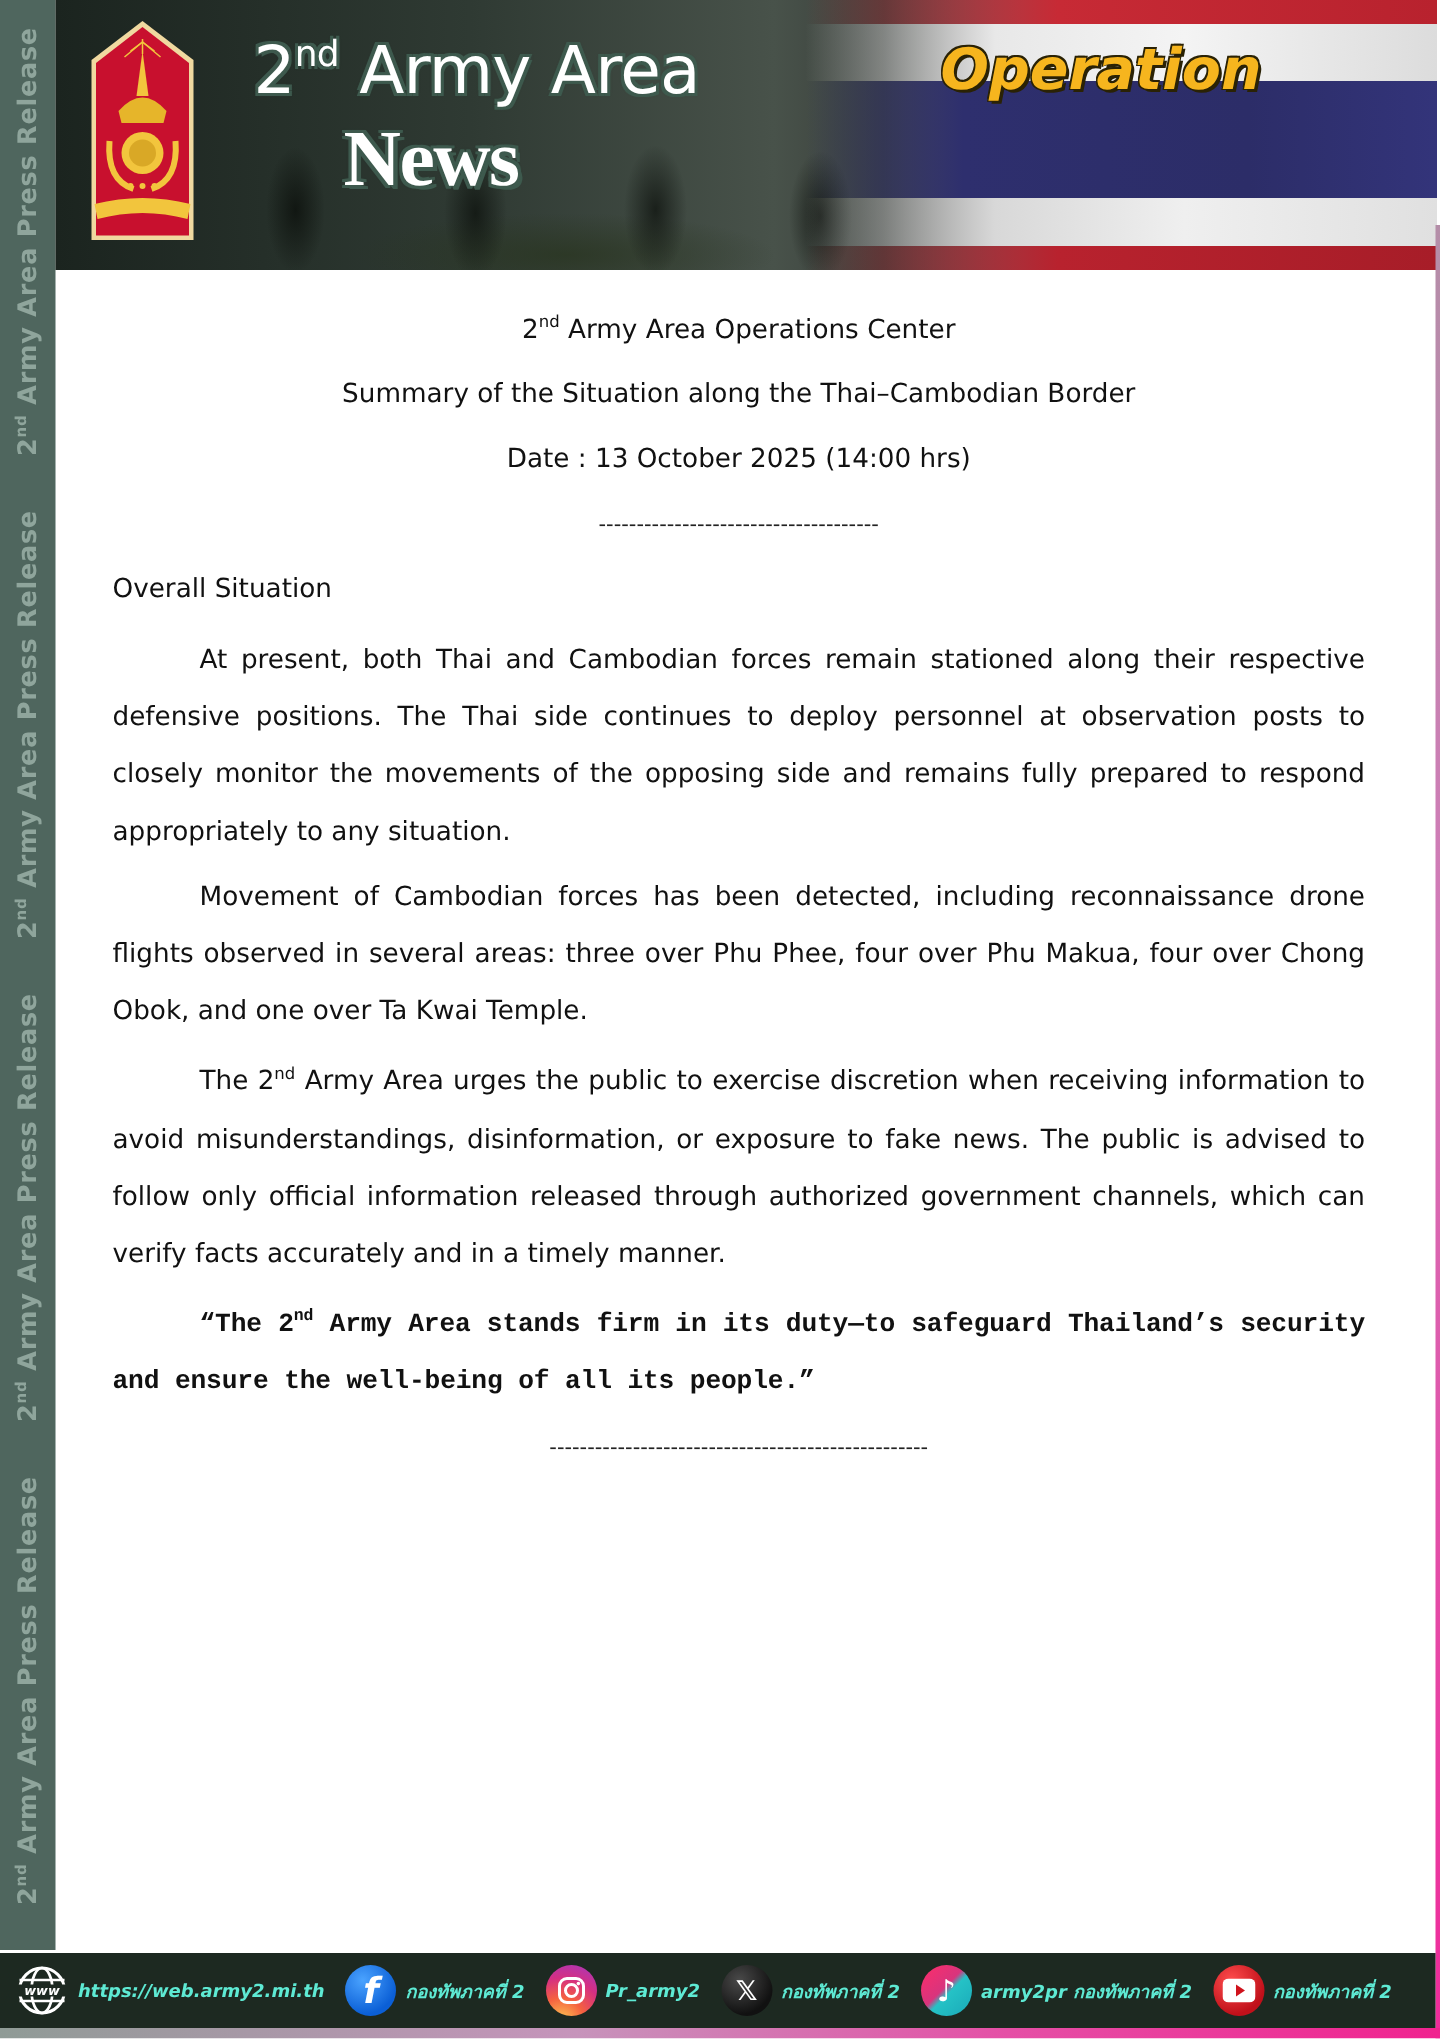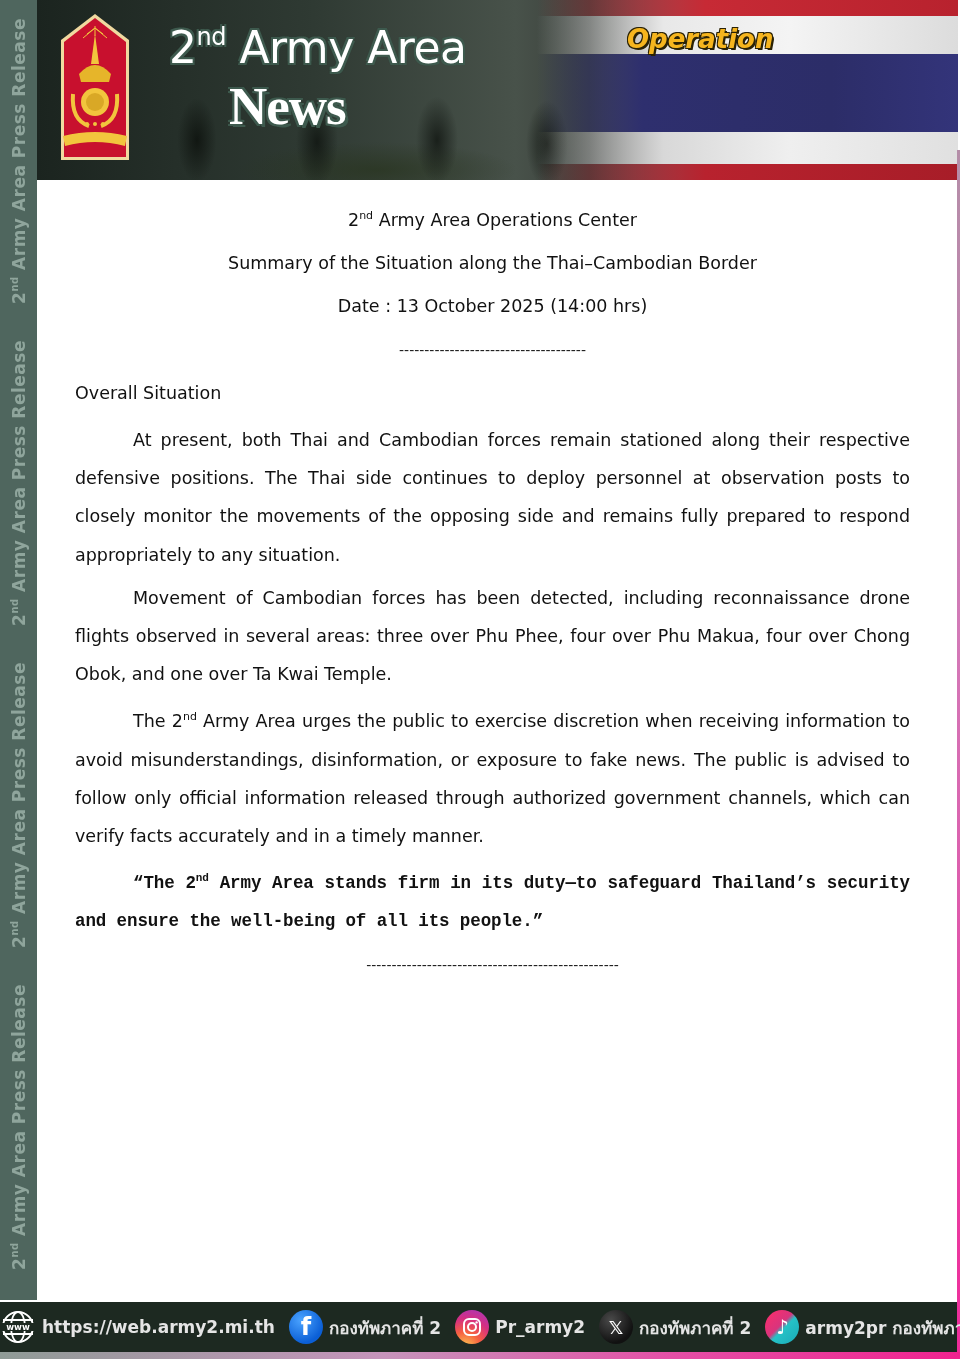--- a/index.html
+++ b/index.html
@@ -63,21 +63,21 @@
   .title-2nd sup { font-size: 24px; vertical-align: 18px; }
   .title-news {
     position: absolute; left: 192px; top: 76px;
     font-family: Liberation Serif, serif; font-weight: bold; font-size: 53px;
     color: #ffffff; letter-spacing: -1px;
     text-shadow: 0 0 3px #3e5a4e, 3px 3px 0 #3e5a4e, -2px -2px 0 #3e5a4e, 2px -2px 0 #3e5a4e, -2px 2px 0 #3e5a4e;
   }
   .op-top {
     position: absolute; left: 590px; top: 24px;
     font-family: "DejaVu Sans", sans-serif; font-weight: bold; font-style: italic;
-    font-size: 26px; color: #f6b51e;
+    font-size: 38px; color: #f6b51e;
     text-shadow: 2px 2px 0 #2a2205, -1px -1px 0 #2a2205, 1px -1px 0 #2a2205, -1px 1px 0 #2a2205;
   }
   .op-main {
     position: absolute; left: 520px; top: 82px;
     font-family: "DejaVu Sans", sans-serif; font-weight: bold; font-style: italic;
     font-size: 62px; color: #f7b81c; letter-spacing: -1px;
     text-shadow: 3px 3px 0 #2a2205, -2px -2px 0 #2a2205, 2px -2px 0 #2a2205, -2px 2px 0 #2a2205;
   }
 
   
@@ -98,37 +98,38 @@
   .heading { margin-top: 0; }
   .para { text-align: justify; text-indent: 58px; }
   .gap { margin-top: 9px !important; }
   .quote { font-weight: bold; text-align: justify; text-indent: 58px; letter-spacing: -0.1px; font-family: Liberation Mono, monospace; }
   .dashes { font-size: 14px; letter-spacing: 0px; color: #222; }
 
   
   .footer {
     position: absolute; left: 0; top: 1302px; width: 957px; height: 50px;
     background: #1d2921;
-    display: flex; align-items: center; box-sizing: border-box;
+    display: flex; align-items: center; padding-left: 10px; box-sizing: border-box;
     gap: 0;
+    font-style: italic;
   }
   .footer-bottom {
     position: absolute; left: 0; top: 1352px; width: 960px; height: 7px;
     background: linear-gradient(90deg, #8f9b96 0%, #c694bb 40%, #e54fa6 70%, #f0238f 100%);
   }
   .f-item { display: flex; align-items: center; margin-right: 14px; }
   .f-icon {
     width: 34px; height: 34px; border-radius: 50%;
     display: flex; align-items: center; justify-content: center;
     color: #fff; font-weight: bold; font-family: "DejaVu Sans", sans-serif;
     margin-right: 6px; flex-shrink: 0;
   }
   .f-text {
-    color: #e5e5e5; font-family: "DejaVu Sans", sans-serif; font-weight: bold;
-    font-size: 17px; white-space: nowrap;
+    color: #5eead4; font-family: "DejaVu Sans", sans-serif; font-weight: bold;
+    font-size: 12px; white-space: nowrap;
   }
   .ic-www { background: transparent; width: 36px; height: 36px; }
   .ic-fb { background: radial-gradient(circle at 35% 30%, #4aa3ff, #0b5fd6 70%); font-size: 24px; }
   .ic-ig { background: radial-gradient(circle at 30% 110%, #fdcb52 0%, #f56040 35%, #d52f82 65%, #a238c4 100%); }
   .ic-x  { background: radial-gradient(circle at 35% 30%, #4a4a4a, #111 70%); font-size: 18px; }
   .ic-tt { background: linear-gradient(135deg, #ff2d6a 0%, #d8347d 45%, #25c2c6 55%, #1aa9b8 100%); font-size: 20px; }
   .ic-yt { background: radial-gradient(circle at 35% 30%, #ff4d4d, #c0101a 70%); }
 </style>
 </head>
 <body>

